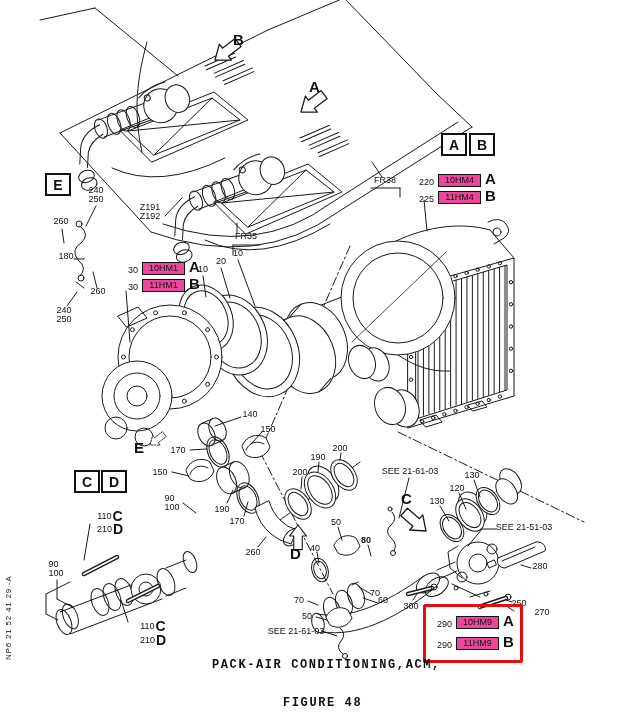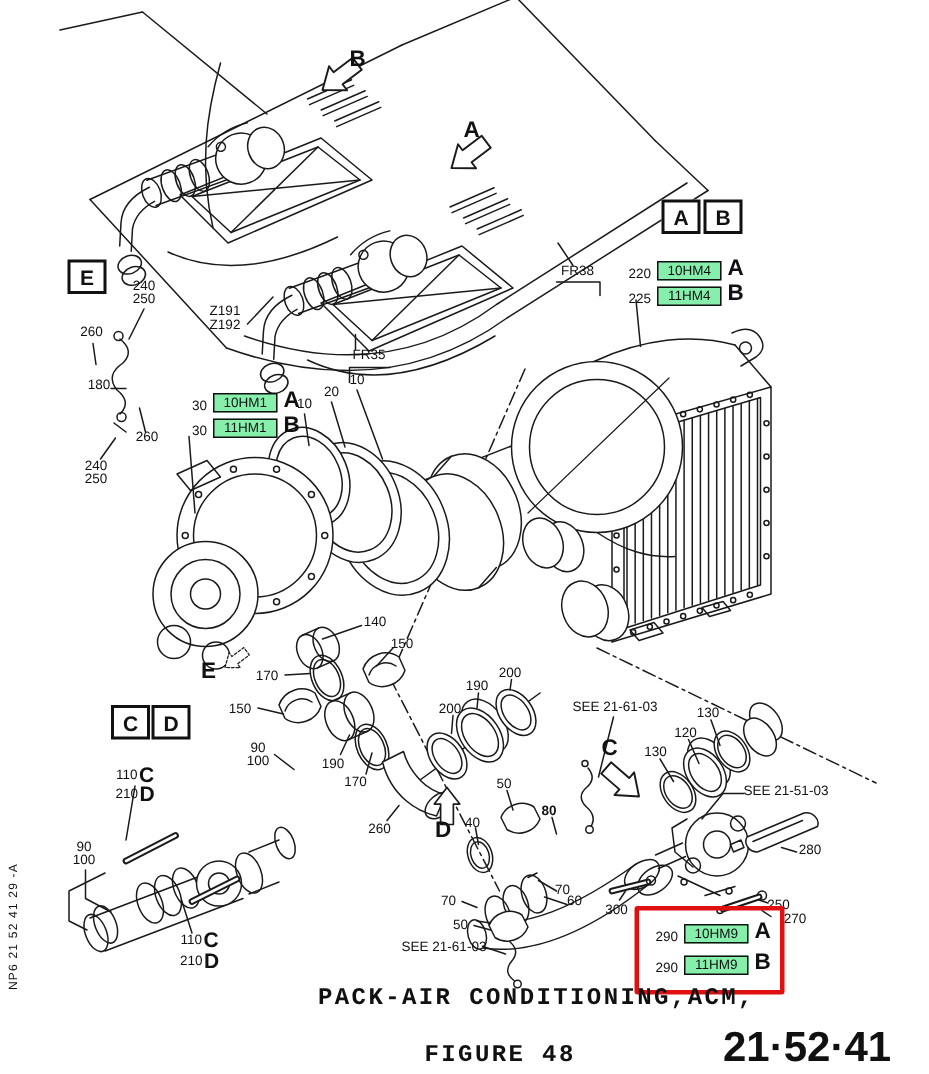--- a/index.html
+++ b/index.html
@@ -8,35 +8,35 @@
   svg{position:absolute;left:0;top:0;}
   svg *{stroke:#1a1a1a;fill:none;stroke-width:1;stroke-linecap:round;stroke-linejoin:round;}
   .thin{stroke-width:.8;}
   .phantom{stroke-dasharray:9 3 2 3;stroke-width:.9;}
   .wfill{fill:#fff;}
   .rod{stroke-width:4.5;}
   .rodw{stroke:#fff;stroke-width:1.8;}
   .arrowglyph{fill:#fff;stroke-width:1.3;}
   .dashedarrow{stroke-dasharray:3 2;fill:none;}
   .callout{position:absolute;transform:translateX(-50%);font-size:9px;line-height:9px;
-           white-space:pre-line;text-align:center;}
-  .callout.with-letter{display:inline-flex;align-items:center;white-space:nowrap;transform:translateX(-50%);}
+           white-space:pre-line;text-align:left;}
+  .callout.with-letter{display:inline-flex;align-items:center;white-space:nowrap;transform:translateX(-50%);margin-left:20px;}
   .callout b{font-size:14px;line-height:13px;margin-left:1px;font-weight:bold;}
   .dirletter{position:absolute;font-weight:bold;font-size:15px;line-height:14px;}
   .vbox{position:absolute;width:22px;height:19px;border:2.6px solid #111;display:flex;
         align-items:center;justify-content:center;font-weight:bold;font-size:14px;background:#fff;}
   .legend{position:absolute;}
   .lrow{display:flex;align-items:flex-end;}
   .lnum{width:22px;text-align:right;font-size:9px;}
   .lcode{border:1.3px solid #111;min-width:37px;height:11px;line-height:11px;text-align:center;
-         font-size:9px;margin:0 4px;padding:0 2px;background:#86efac;}
+         font-size:9px;margin:0 4px;padding:0 2px;background:#ec4899;}
   .lview{font-weight:bold;font-size:15px;}
   #highlight-box{position:absolute;left:423px;top:604px;width:94px;height:53px;border:3.5px solid #e01010;border-radius:2px;}
   .caption{position:absolute;font-family:"Liberation Mono",monospace;font-weight:bold;
-           font-size:16px;letter-spacing:1.6px;line-height:15px;}
+           font-size:12px;letter-spacing:1.6px;line-height:15px;}
   #doc-code{position:absolute;left:482px;top:682px;font-weight:bold;font-size:28px;letter-spacing:0px;
             font-family:"Liberation Sans",sans-serif;}
   #side-ref{position:absolute;left:4px;top:548px;height:112px;font-size:8px;letter-spacing:.8px;
             writing-mode:vertical-rl;transform:rotate(180deg);}
 </style>
 </head>
 <body>
 
 <div id="stage">
 
@@ -463,21 +463,21 @@
       <div class="callout" style="left: 540px; top: 562px;"><span>280</span></div>
       <div class="callout" style="left: 336px; top: 518px;"><span>50</span></div>
       <div class="callout" style="left: 315px; top: 544px;"><span>40</span></div>
       <div class="callout" style="left: 366px; top: 536px; font-weight: bold;"><span>80</span></div>
       <div class="callout" style="left: 299px; top: 596px;"><span>70</span></div>
       <div class="callout" style="left: 375px; top: 589px;"><span>70</span></div>
       <div class="callout" style="left: 383px; top: 596px;"><span>60</span></div>
       <div class="callout" style="left: 307px; top: 612px;"><span>50</span></div>
       <div class="callout" style="left: 411px; top: 602px;"><span>300</span></div>
       <div class="callout" style="left: 519px; top: 599px;"><span>250</span></div>
-      <div class="callout" style="left: 521px; top: 608px; padding-left: 18px;"><span>270</span></div>
+      <div class="callout" style="left: 533px; top: 608px; padding-left: 18px;"><span>270</span></div>
       <div class="callout" style="left: 296px; top: 627px;"><span>SEE 21-61-03</span></div>
       <div class="callout" style="left: 56px; top: 560px;"><span>90
 100</span></div>
       <div class="callout with-letter" style="left: 90px; top: 510px;">
         <span>110</span>
         <b>C</b>
       </div>
       <div class="callout with-letter" style="left: 90px; top: 523px;">
         <span>210</span>
         <b>D</b>
@@ -539,16 +539,15 @@
     <span class="lnum">290</span>
     <span class="lcode">11HM9</span>
     <span class="lview">B</span>
   </div>
 </div>
 
 <div class="caption" style="left:212px;top:658px">
   <div>PACK-AIR CONDITIONING,ACM,</div>
 </div>
 <div class="caption" style="left:283px;top:696px">FIGURE 48</div>
-<div id="doc-code">21·52·41</div>
 <div id="side-ref">NP6 21 52 41 29 -A</div>
 
 </div>
 
 </body></html>

